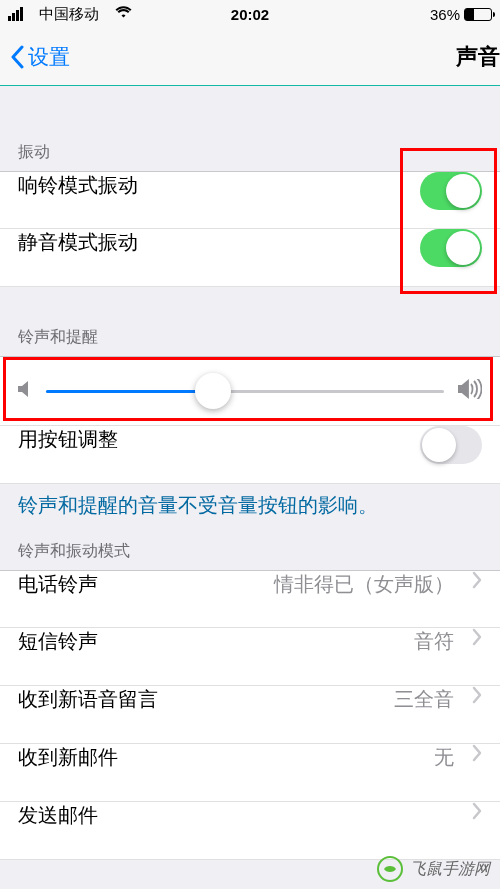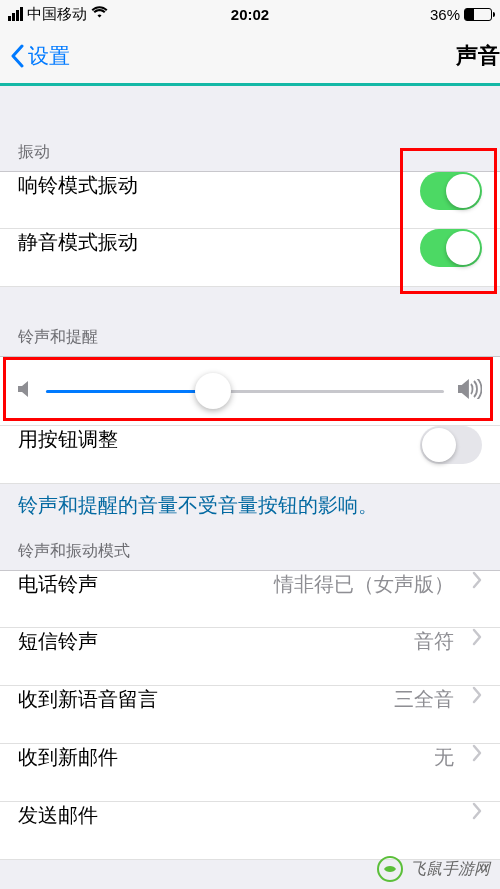--- a/index.html
+++ b/index.html
@@ -14,40 +14,40 @@
     .status-bar {
       height: 28px;
       background: #f7f7f7;
       display: flex;
       align-items: center;
       justify-content: space-between;
       padding: 0 8px;
       font-size: 15px;
       font-weight: 500;
     }
-    .status-left { display: flex; align-items: center; gap: 4px; }
+    .status-left { display: flex; align-items: center; gap: 16px; }
     .status-right { display: flex; align-items: flex-start; gap: 4px; }
     .status-center { position: absolute; left: 0; right: 0; text-align: center; pointer-events: none; font-weight: 600; }
     .signal-bars { display: flex; align-items: flex-end; gap: 1px; }
     .signal-bars span { width: 3px; background: #000; display: inline-block; }
     .signal-bars span:nth-child(1){height:5px}
     .signal-bars span:nth-child(2){height:8px}
     .signal-bars span:nth-child(3){height:11px}
     .signal-bars span:nth-child(4){height:14px}
     .wifi { font-size: 14px; }
     .battery-wrap { display: flex; align-items: center; gap: 4px; }
     .battery {
       width: 28px; height: 13px; border: 1px solid #000; border-radius: 3px; position: relative;
     }
     .battery::after { content:""; position:absolute; right:-4px; top:3px; width:2px; height:5px; background:#000; border-radius:0 2px 2px 0; }
     .battery-fill { height: 100%; width: 36%; background: #000; border-radius: 1px 0 0 1px; }
     .nav-bar {
       height: 58px;
       background: #f7f7f7;
-      border-bottom: 3px solid #14b8a6;
+      border-bottom: 1px solid #14b8a6;
       display: flex;
       align-items: center;
       position: relative;
       padding: 0 10px;
     }
     .back-btn { display: flex; align-items: center; color: #007aff; font-size: 21px; gap: 4px; }
     .back-chevron { width: 14px; height: 24px; }
     .nav-title { position: absolute; left: 0; right: 0; text-align: right; font-size: 22px; font-weight: 600; pointer-events: none; margin-left: 12px; }
     .section-header {
       padding: 20px 18px 8px;

